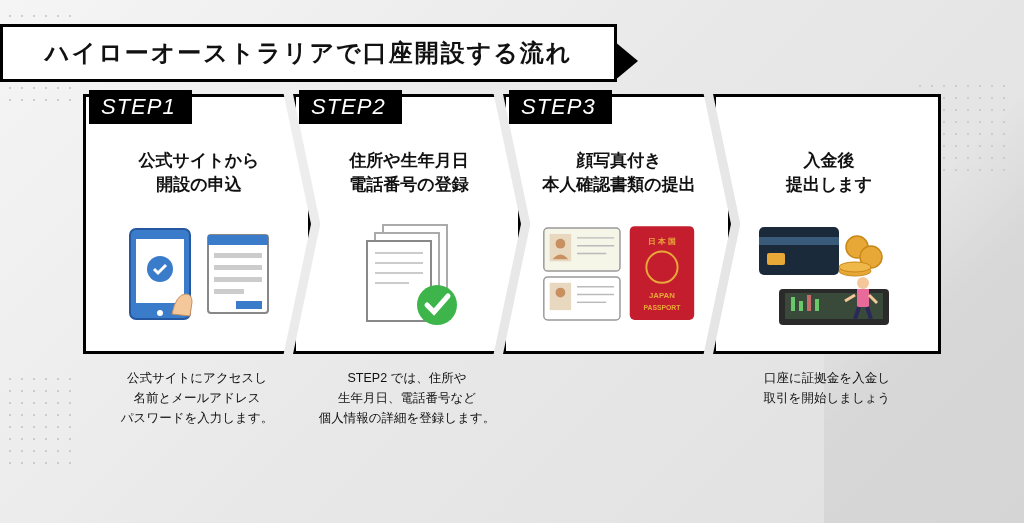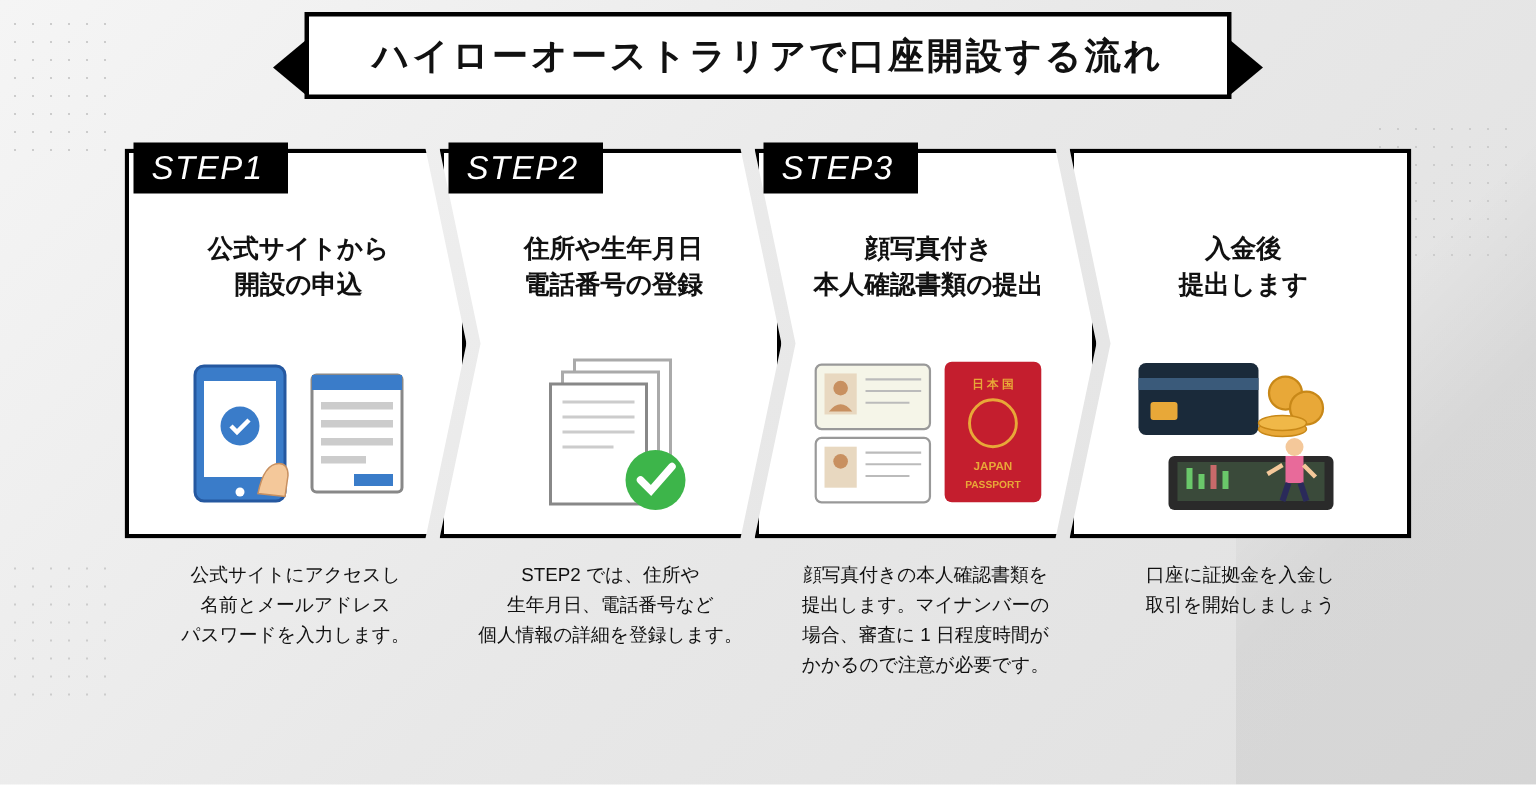--- a/index.html
+++ b/index.html
@@ -2,35 +2,35 @@
 <html><head>
 <meta charset="utf-8">
 <style>
 *{margin:0;padding:0;box-sizing:border-box}
 body{width:1024px;height:523px;font-family:"Hiragino Sans","Yu Gothic",sans-serif;background:linear-gradient(135deg,#f5f5f5 0%,#e8e8e8 50%,#e0e0e0 100%);position:relative;overflow:hidden}
 body::before{content:'';position:absolute;top:0;right:0;width:200px;height:100%;background:linear-gradient(135deg,transparent 40%,rgba(0,0,0,0.05) 60%);pointer-events:none}
 .dots{position:absolute;width:100px;height:100px;background-image:radial-gradient(#ccc 1px,transparent 1px);background-size:12px 12px}
 .dots.tl{top:10px;left:-20px}
 .dots.bl{bottom:50px;left:-20px}
 .dots.tr{top:80px;right:10px}
-.title-wrap{display:flex;justify-content:center;padding-top:8px;margin-bottom:33px}
+.title-wrap{display:flex;padding-top:24px;margin-bottom:12px}
 .title-ribbon{position:relative;background:#fff;border:3px solid #000;padding:10px 42px}
 .title-ribbon::before,.title-ribbon::after{content:'';position:absolute;top:14px;width:0;height:0;border-top:20px solid transparent;border-bottom:20px solid transparent}
 .title-ribbon::before{left:-24px;border-right:24px solid #000}
 .title-ribbon::after{right:-24px;border-left:24px solid #000}
 .title{font-size:24px;font-weight:900;color:#111;letter-spacing:2px}
 .steps{display:flex;justify-content:center;gap:0;padding:0 32px}
 .step{width:228px;position:relative}
 .step-card{position:relative;background:#fff;border:3px solid #000;height:260px;clip-path:polygon(0 0,88% 0,100% 50%,88% 100%,0 100%,12% 50%);padding:14px 26px 12px 30px;display:flex;flex-direction:column;align-items:center}
 .step:first-child .step-card{clip-path:polygon(0 0,88% 0,100% 50%,88% 100%,0 100%)}
 .step:last-child .step-card{clip-path:polygon(0 0,100% 0,100% 100%,0 100%,12% 50%)}
 .step+.step{margin-left:-18px}
 .step-label{position:absolute;top:-4px;left:6px;background:#000;color:#fff;font-style:italic;font-weight:400;font-size:22px;padding:4px 16px 4px 12px;z-index:2;letter-spacing:1px}
 .step-heading{font-size:17px;font-weight:900;color:#111;text-align:center;line-height:1.4;margin-top:38px;margin-bottom:12px;white-space:pre-line}
-.illust{flex:1;display:flex;align-items:flex-end;justify-content:center;width:100%}
+.illust{flex:1;display:flex;align-items:center;justify-content:center;width:100%}
 .step-desc{font-size:12.5px;color:#111;text-align:center;line-height:1.6;margin-top:14px;padding:0 8px;white-space:pre-line;font-weight:400}
 svg{display:block}
 </style>
 </head>
 <body>
 
 <div class="dots tl"></div>
 <div class="dots bl"></div>
 <div class="dots tr"></div>
 
@@ -115,24 +115,20 @@
           <line x1="42" y1="76" x2="80" y2="76" stroke="#bbb" stroke-width="1.5"></line>
           <line x1="42" y1="84" x2="72" y2="84" stroke="#bbb" stroke-width="1.5"></line>
           <rect x="96" y="6" width="66" height="96" rx="5" fill="#c41e2e"></rect>
           <circle cx="129" cy="48" r="16" fill="none" stroke="#e8a838" stroke-width="2"></circle>
           <text x="129" y="24" text-anchor="middle" fill="#e8a838" font-size="8" font-weight="bold">日 本 国</text>
           <text x="129" y="80" text-anchor="middle" fill="#e8a838" font-size="8" font-weight="bold">JAPAN</text>
           <text x="129" y="92" text-anchor="middle" fill="#e8a838" font-size="7" font-weight="bold">PASSPORT</text>
         </svg>
       </div>
     </div>
-    <div class="step-desc">顔写真付きの本人確認書類を
-提出します。マイナンバーの
-場合、審査に 1 日程度時間が
-かかるので注意が必要です。</div>
   </div>
 
   <div class="step">
     <div class="step-card">
       <div class="step-heading">入金後
 提出します</div>
       <div class="illust">
         <svg width="160" height="110" viewBox="0 0 160 110">
           <rect x="10" y="8" width="80" height="48" rx="5" fill="#1a2a3a"></rect>
           <rect x="10" y="18" width="80" height="8" fill="#3a5a7a"></rect>

